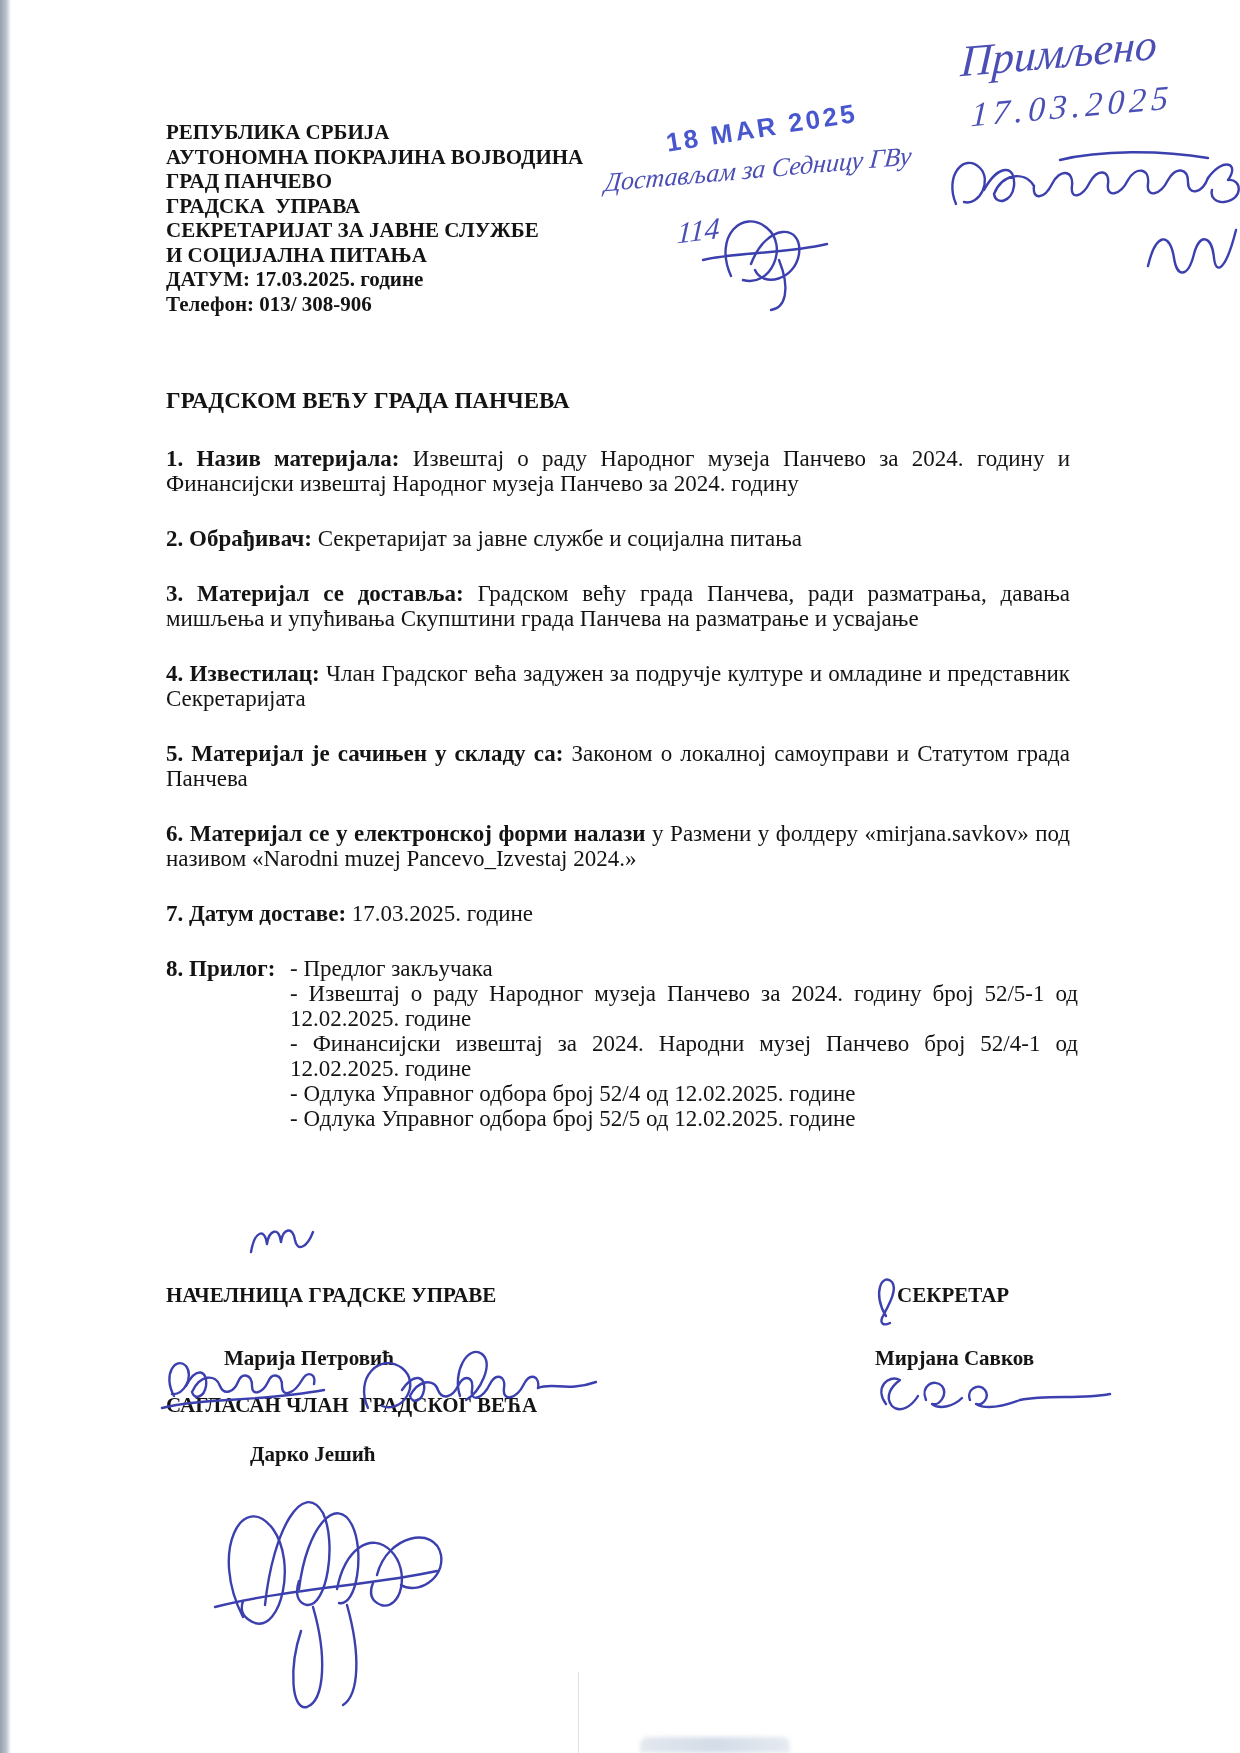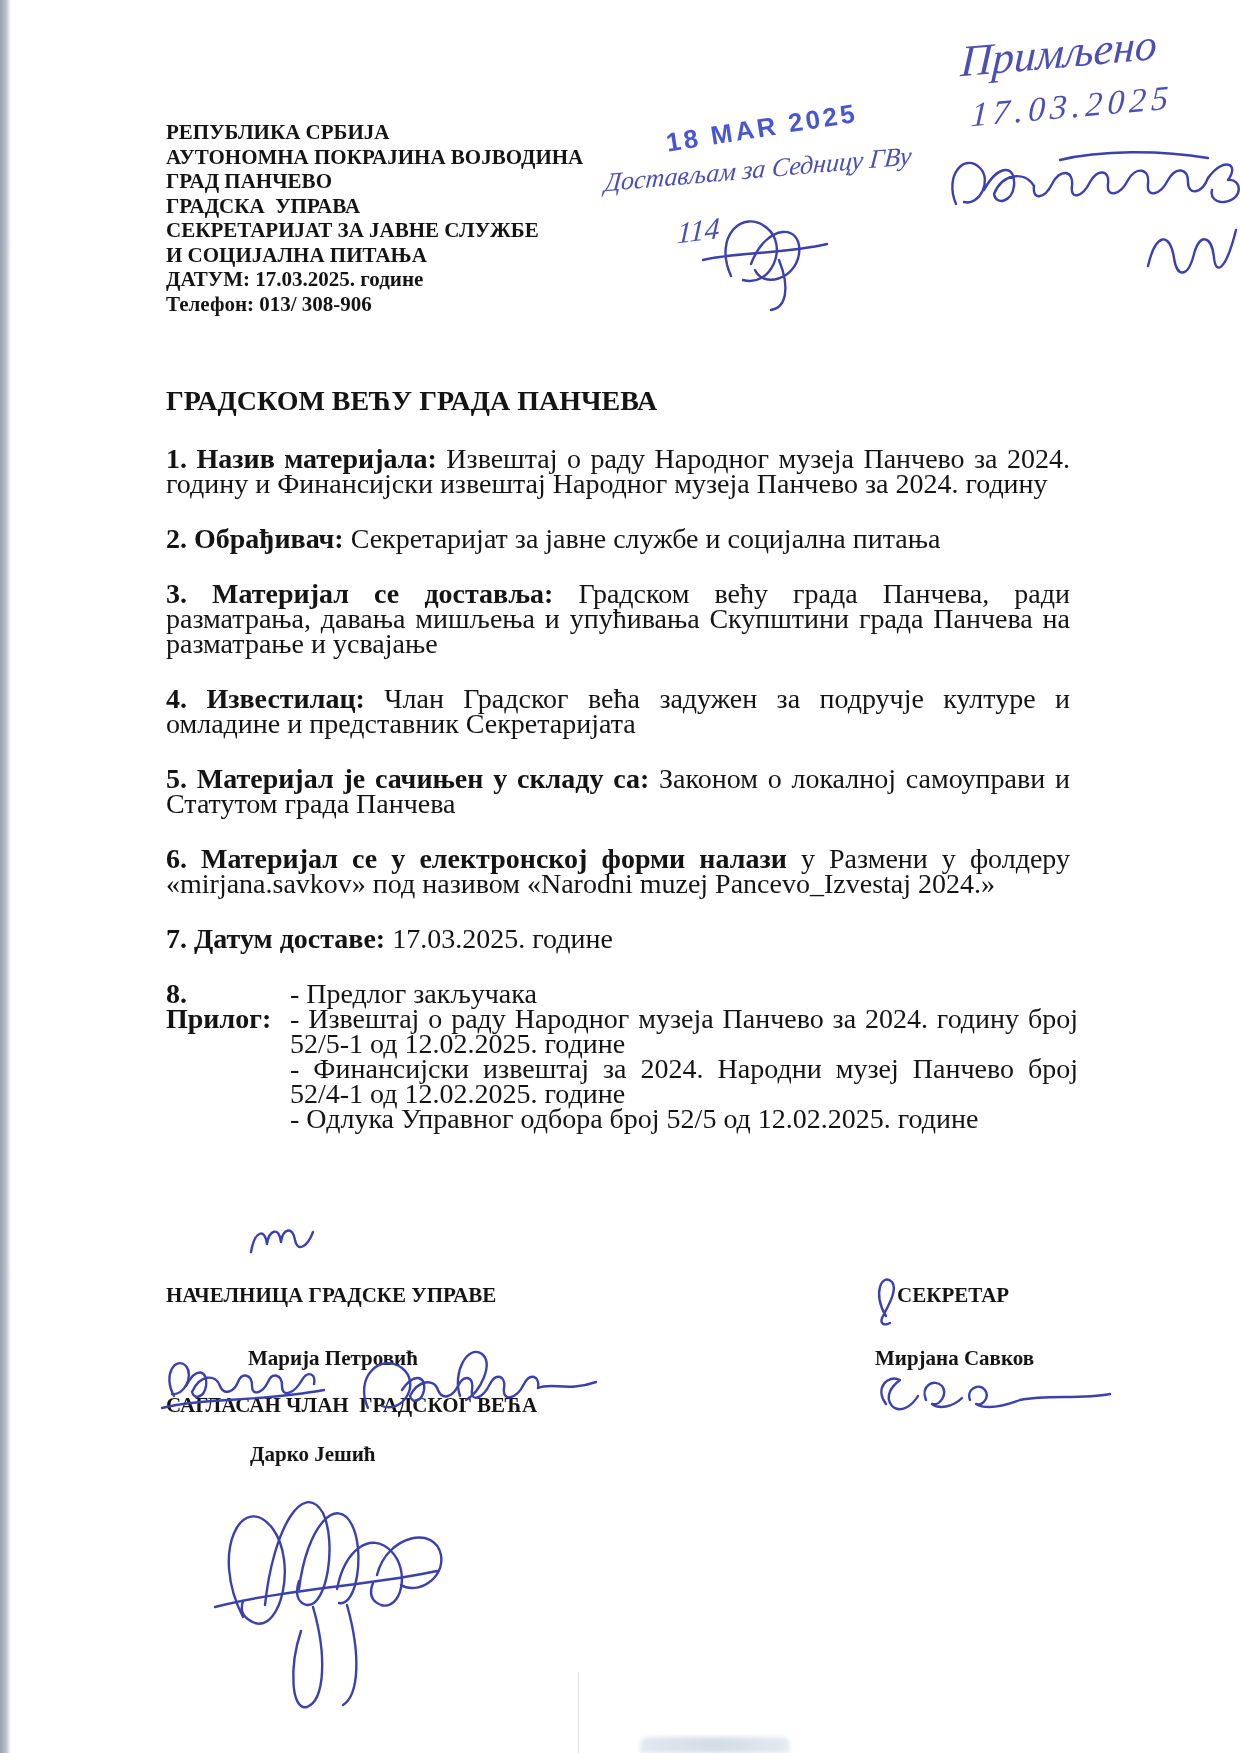--- a/index.html
+++ b/index.html
@@ -22,21 +22,21 @@
     border-radius:8px 8px 0 0; filter:blur(2px);
   }
 
   
   .doc-header { position:absolute; left:166px; top:120px; }
   .doc-header div {
     font-size:21px; font-weight:700; line-height:24.5px; white-space:pre;
   }
 
   
-  .doc-body { position:absolute; left:166px; top:388px; width:912px; font-size:28px; line-height:25px; }
+  .doc-body { position:absolute; left:166px; top:388px; width:912px; font-size:23px; line-height:25px; }
   .recipient { font-weight:700; margin:0 0 33px 0; white-space:pre; }
   p.section { margin:0 8px 30px 0; text-align:justify; }
   p.section .lead { font-weight:700; }
 
   .attachments { display:flex; margin-top:1px; }
   .attachments .att-label { font-weight:700; width:124px; flex:none; }
   .attachments .att-items { flex:1; }
   .attachments .att-items p { margin:0; text-align:justify; }
 
   
@@ -90,28 +90,29 @@
     <p class="section"><span class="lead">6. Материјал се у електронској форми налази</span> <span>у Размени у фолдеру «mirjana.savkov» под називом «Narodni muzej Pancevo_Izvestaj 2024.»</span></p>
 
     <p class="section"><span class="lead">7. Датум доставе:</span> <span>17.03.2025. године</span></p>
 
     <div class="attachments">
       <div class="att-label">8. Прилог:</div>
       <div class="att-items">
         <p>- Предлог закључака</p>
         <p>- Извештај о раду Народног музеја Панчево за 2024. годину број 52/5-1 од 12.02.2025. године</p>
         <p>- Финансијски извештај за 2024. Народни музеј Панчево број 52/4-1 од 12.02.2025. године</p>
+        <p>- Одлука Управног одбора број 52/4 од 12.02.2025. године</p>
         <p>- Одлука Управног одбора број 52/5 од 12.02.2025. године</p>
       </div>
     </div>
   </div>
 
   <div class="sig-abs" style="left:166px; top:1283px;">НАЧЕЛНИЦА ГРАДСКЕ УПРАВЕ</div>
   <div class="sig-abs" style="left:897px; top:1283px;">СЕКРЕТАР</div>
-  <div class="sig-abs" style="left:248px; top:1346px;">Марија Петровић</div>
+  <div class="sig-abs" style="left:224px; top:1346px;">Марија Петровић</div>
   <div class="sig-abs" style="left:875px; top:1346px;">Мирјана Савков</div>
   <div class="sig-abs" style="left:166px; top:1393px;">САГЛАСАН ЧЛАН  ГРАДСКОГ ВЕЋА</div>
   <div class="sig-abs" style="left:250px; top:1442px;">Дарко Јешић</div>
 
   <div class="ink-layer" style="color: rgb(60, 64, 174);">
 
     <div class="stamp" style="left: 664px; top: 128px; color: rgb(48, 64, 200);">18 MAR 2025</div>
 
     <div class="hand" style="left:962px; top:36px; font-size:44px; transform:rotate(-5deg) skewX(-8deg);">Примљено</div>
     <div class="hand" style="left:972px; top:96px; font-size:34px; letter-spacing:5px; transform:rotate(-5deg) skewX(-8deg);">17.03.2025</div>

